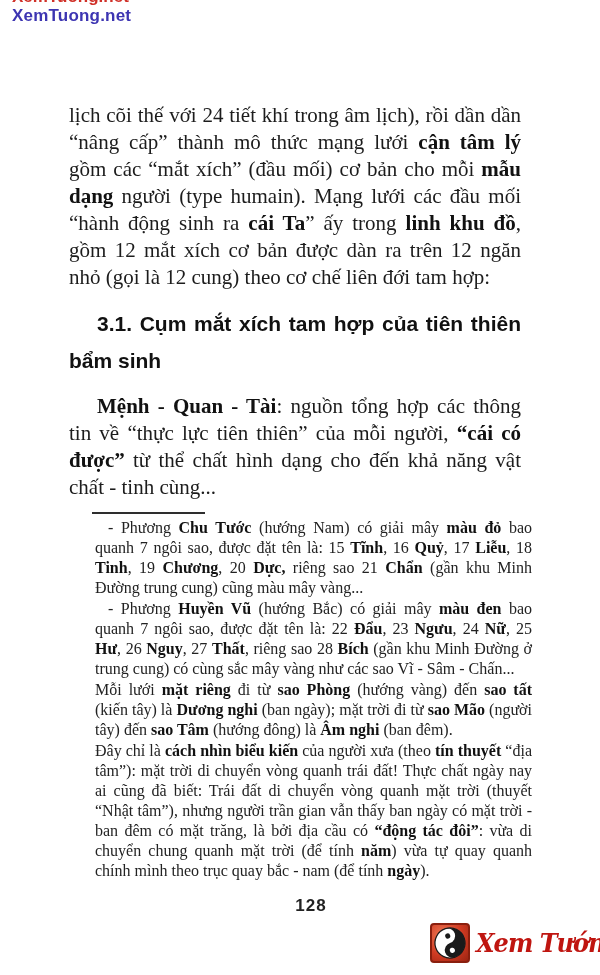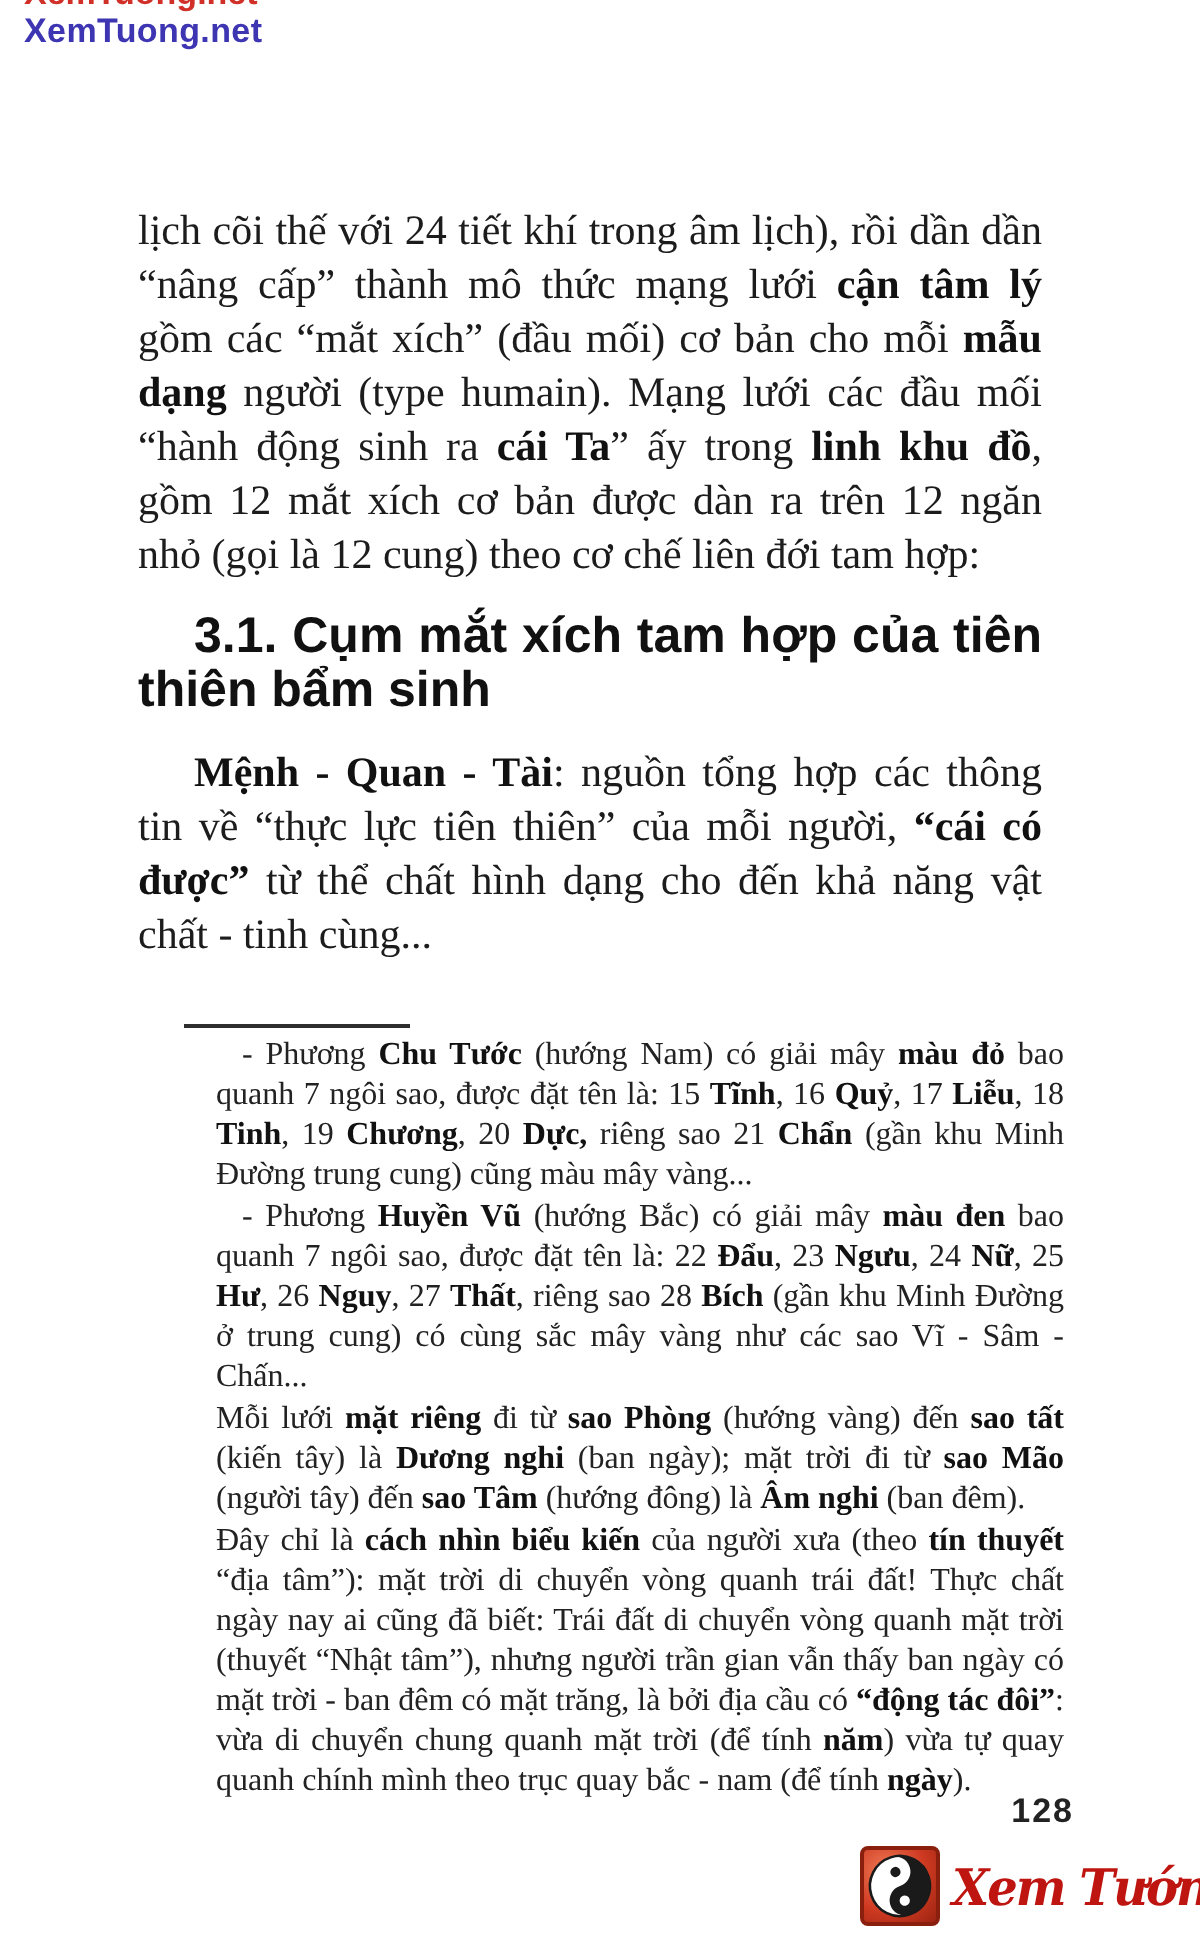--- a/index.html
+++ b/index.html
@@ -24,39 +24,39 @@
   
   .body-text{
     position:absolute;left:69px;top:84px;width:452px;
     font-size:21px;line-height:27px;text-align:justify;margin-top:18px;
   }
   .body-text p{margin:0;}
   .para-main{text-indent:0;}
   .section-heading{
     margin-top:14px !important;
     font-family:"Liberation Sans", sans-serif;font-weight:bold;
-    font-size:25px;line-height:27px;text-indent:28px;text-align:justify;
+    font-size:21px;line-height:37px;text-indent:28px;text-align:justify;
     color:#111;
   }
   .para-indent{margin-top:14px !important;text-indent:28px;}
   b{font-weight:bold;color:#111;}
   
   .footnote-sep{
     position:absolute;left:92px;top:512px;width:113px;height:2px;
     background:#2e2e2e;
   }
   .footnotes{
     position:absolute;left:95px;top:518px;width:437px;
     font-size:16px;line-height:20px;text-align:justify;color:#222;
   }
-  .footnotes p{margin:0 0 1px 13px;}
+  .footnotes p{margin:0 0 1px 0;}
   .fn-dash{text-indent:13px;}
   
   .page-number{
-    position:absolute;left:85px;top:896px;width:452px;text-align:right;
+    position:absolute;left:85px;top:896px;width:452px;text-align:center;
     font-family:"Liberation Sans", sans-serif;font-weight:bold;font-size:17px;
     color:#222;letter-spacing:1px;
   }
   
   .bottom-logo{
     position:absolute;left:430px;top:920px;width:162px;height:46px;
     display:flex;align-items:center;cursor:pointer;
   }
   .yy-badge{
     width:40px;height:40px;border-radius:4px;flex:0 0 40px;

